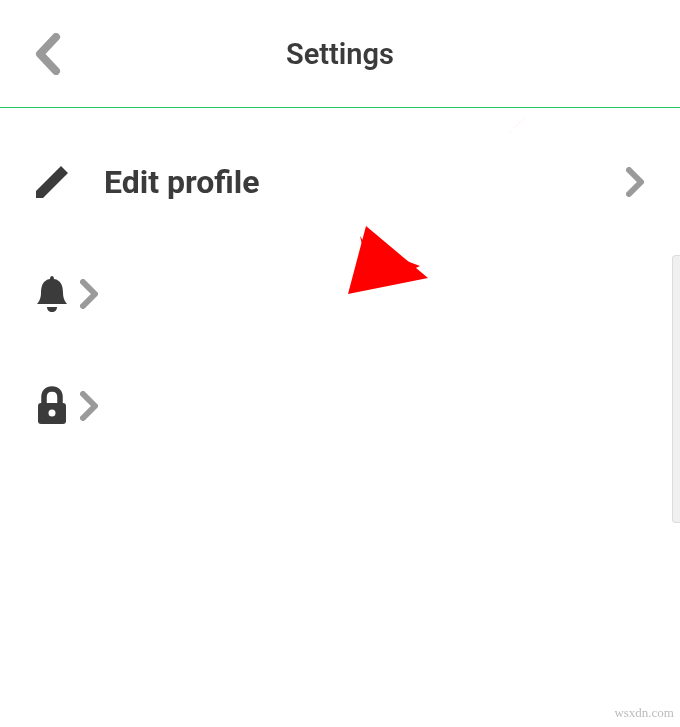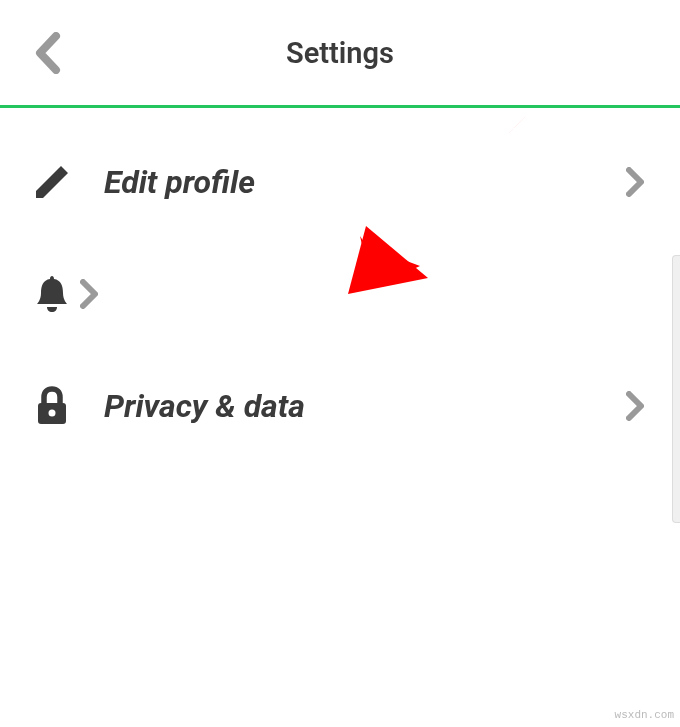--- a/index.html
+++ b/index.html
@@ -12,21 +12,21 @@
       background: #ffffff;
       width: 680px;
       height: 727px;
       position: relative;
       overflow: hidden;
     }
     .header {
       display: flex;
       align-items: center;
       height: 108px;
-      border-bottom: 3px solid #22c55e;
+      border-bottom: 1px solid #22c55e;
       position: relative;
     }
     .back-btn {
       width: 60px;
       height: 60px;
       display: flex;
       align-items: center;
       justify-content: center;
       margin-left: 18px;
       cursor: pointer;
@@ -34,21 +34,20 @@
     .header-title {
       position: absolute;
       left: 50%;
       transform: translateX(-50%);
       font-size: 29px;
       font-weight: 600;
       color: #3b3b3b;
     }
     .menu {
       padding-top: 18px;
-      font-style: italic;
     }
     .menu-item {
       display: flex;
       align-items: center;
       height: 112px;
       padding: 0 30px;
       cursor: pointer;
       position: relative;
     }
     .menu-icon {
@@ -92,23 +91,23 @@
       background: #f0f0f0;
       border-top-left-radius: 4px;
       border-bottom-left-radius: 4px;
       border: 1px solid #dcdcdc;
       border-right: none;
     }
     .watermark {
       position: absolute;
       right: 6px;
       bottom: 6px;
-      font-size: 11px;
+      font-size: 13px;
       color: #bbbbbb;
-      font-family: Liberation Mono, monospace;
+      font-family: Liberation Serif, serif;
     }
   </style>
 </head>
 <body>
 
 <div class="header">
   <div class="back-btn">
     <svg width="28" height="42" viewBox="0 0 28 42">
       <path d="M 22 4 L 6 21 L 22 38" stroke="#9a9a9a" stroke-width="8" fill="none" stroke-linecap="round" stroke-linejoin="round"></path>
     </svg>
@@ -149,21 +148,20 @@
   </div>
 
   <div class="menu-item">
     <div class="menu-icon">
       <svg width="34" height="40" viewBox="0 0 34 40">
         <rect x="3" y="17" width="28" height="21" rx="3" fill="#3b3b3b"></rect>
         <path d="M 9 17 L 9 11 C 9 6 12 3 17 3 C 22 3 25 6 25 11 L 25 17" stroke="#3b3b3b" stroke-width="5.5" fill="none"></path>
         <circle cx="17" cy="27" r="3.5" fill="#ffffff"></circle>
       </svg>
     </div>
-    <div class="menu-label">Privacy &amp; data</div>
     <div class="chevron-right">
       <svg width="18" height="30" viewBox="0 0 18 30">
         <path d="M 3 3 L 15 15 L 3 27" stroke="#9a9a9a" stroke-width="6" fill="none" stroke-linecap="round" stroke-linejoin="round"></path>
       </svg>
     </div>
   </div>
 
 </div>
 
 <div class="arrow-annotation">

